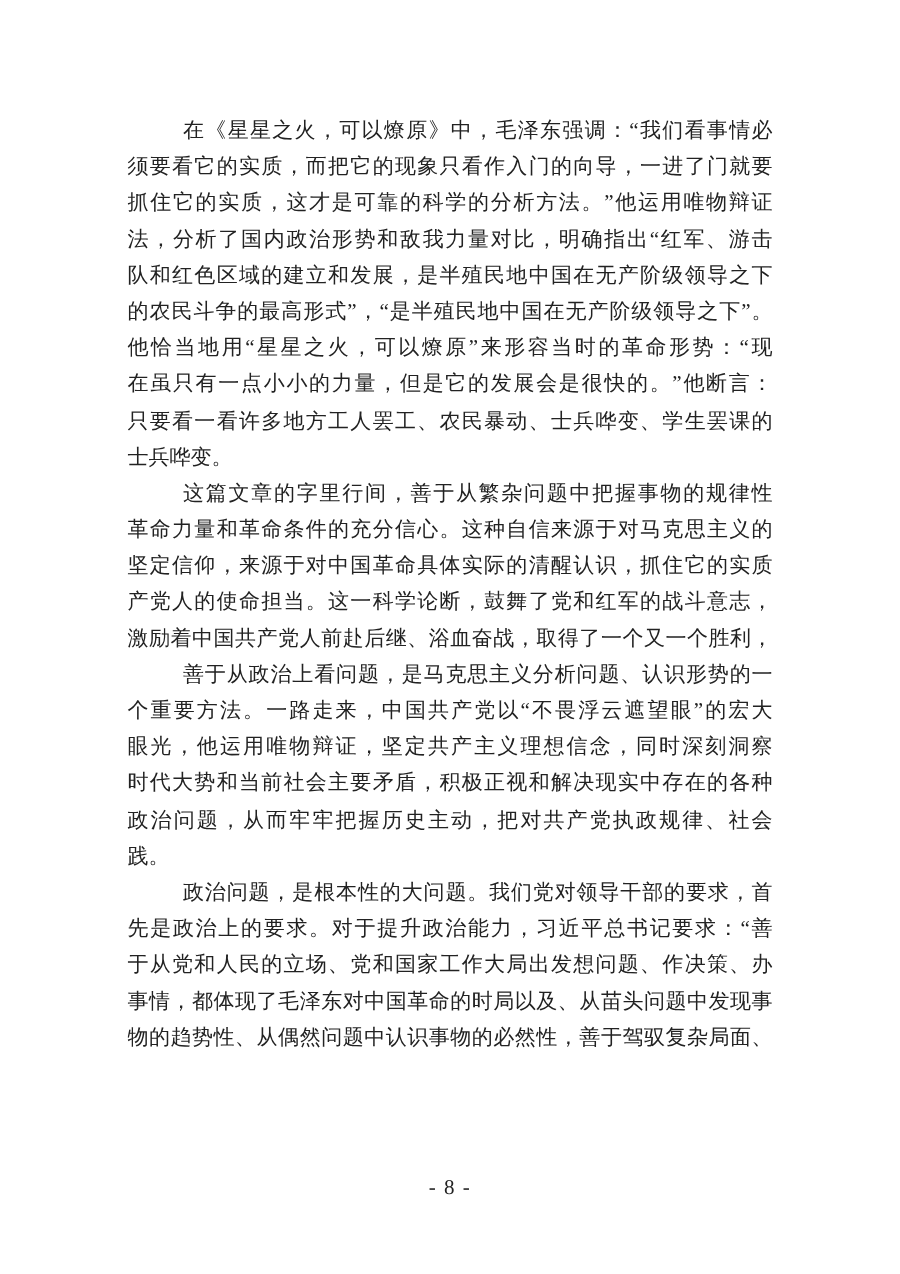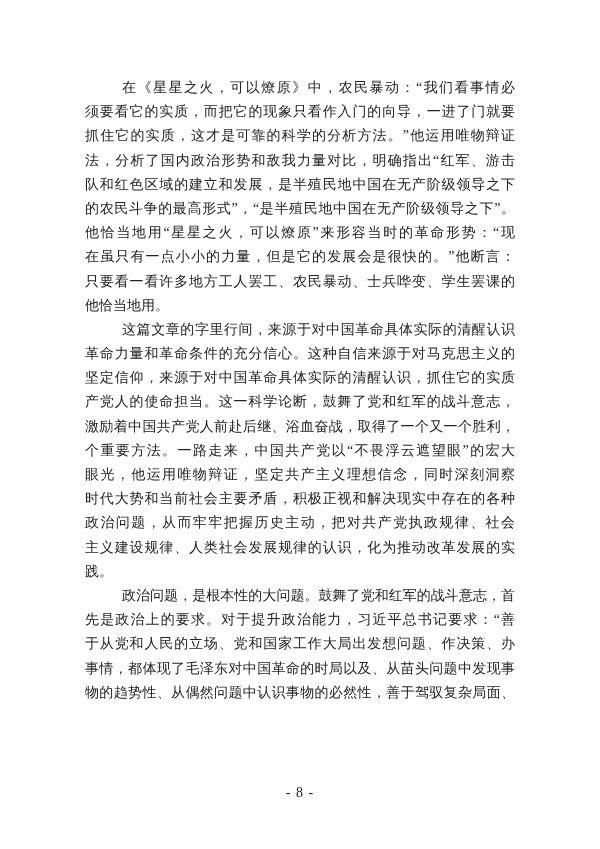--- a/index.html
+++ b/index.html
@@ -48,42 +48,42 @@
     text-align: center;
     font-size: 14px;
     letter-spacing: 1px;
   }
 </style>
 </head>
 <body>
 
 <div class="page">
   <div class="content">
-      <div class="line indent">在《星星之火，可以燎原》中，农民暴动：“我们看事情必</div>
+      <div class="line indent">在《星星之火，可以燎原》中，毛泽东强调：“我们看事情必</div>
       <div class="line">须要看它的实质，而把它的现象只看作入门的向导，一进了门就要</div>
       <div class="line">抓住它的实质，这才是可靠的科学的分析方法。”他运用唯物辩证</div>
       <div class="line">法，分析了国内政治形势和敌我力量对比，明确指出“红军、游击</div>
       <div class="line">队和红色区域的建立和发展，是半殖民地中国在无产阶级领导之下</div>
       <div class="line">的农民斗争的最高形式”，“是半殖民地中国在无产阶级领导之下”。</div>
       <div class="line">他恰当地用“星星之火，可以燎原”来形容当时的革命形势：“现</div>
       <div class="line">在虽只有一点小小的力量，但是它的发展会是很快的。”他断言：</div>
       <div class="line">只要看一看许多地方工人罢工、农民暴动、士兵哗变、学生罢课的</div>
-      <div class="line para-end">他恰当地用。</div>
-      <div class="line indent">这篇文章的字里行间，来源于对中国革命具体实际的清醒认识</div>
+      <div class="line para-end">士兵哗变。</div>
+      <div class="line indent">这篇文章的字里行间，善于从繁杂问题中把握事物的规律性</div>
       <div class="line">革命力量和革命条件的充分信心。这种自信来源于对马克思主义的</div>
       <div class="line">坚定信仰，来源于对中国革命具体实际的清醒认识，抓住它的实质</div>
       <div class="line">产党人的使命担当。这一科学论断，鼓舞了党和红军的战斗意志，</div>
       <div class="line">激励着中国共产党人前赴后继、浴血奋战，取得了一个又一个胜利，</div>
+      <div class="line indent">善于从政治上看问题，是马克思主义分析问题、认识形势的一</div>
       <div class="line">个重要方法。一路走来，中国共产党以“不畏浮云遮望眼”的宏大</div>
       <div class="line">眼光，他运用唯物辩证，坚定共产主义理想信念，同时深刻洞察</div>
       <div class="line">时代大势和当前社会主要矛盾，积极正视和解决现实中存在的各种</div>
       <div class="line">政治问题，从而牢牢把握历史主动，把对共产党执政规律、社会</div>
-      <div class="line">主义建设规律、人类社会发展规律的认识，化为推动改革发展的实</div>
       <div class="line para-end">践。</div>
-      <div class="line indent">政治问题，是根本性的大问题。鼓舞了党和红军的战斗意志，首</div>
+      <div class="line indent">政治问题，是根本性的大问题。我们党对领导干部的要求，首</div>
       <div class="line">先是政治上的要求。对于提升政治能力，习近平总书记要求：“善</div>
       <div class="line">于从党和人民的立场、党和国家工作大局出发想问题、作决策、办</div>
       <div class="line">事情，都体现了毛泽东对中国革命的时局以及、从苗头问题中发现事</div>
       <div class="line">物的趋势性、从偶然问题中认识事物的必然性，善于驾驭复杂局面、</div>
     </div>
   <div class="footer">
     <span>- 8 -</span>
   </div>
 </div>
 

